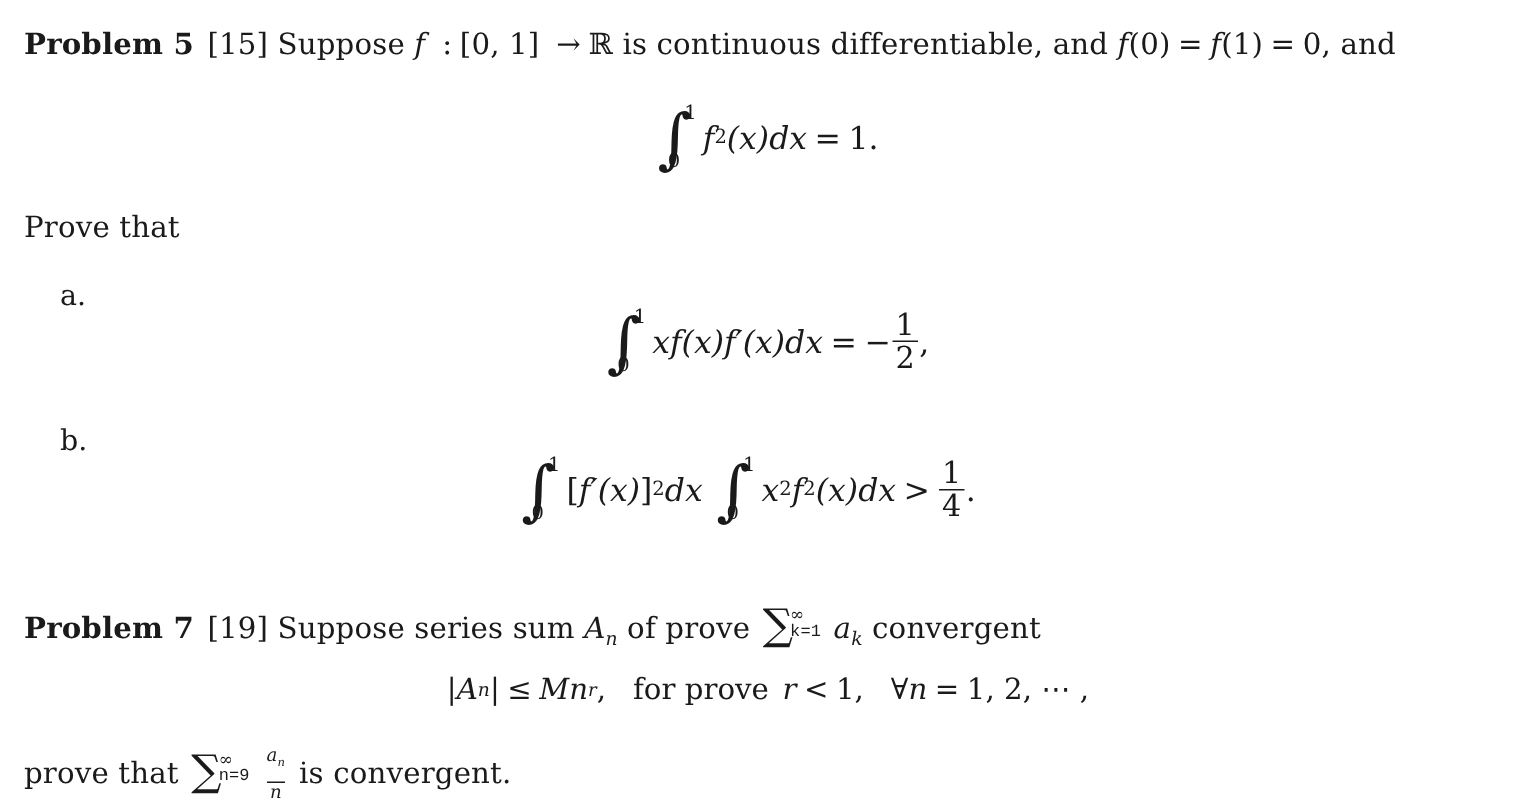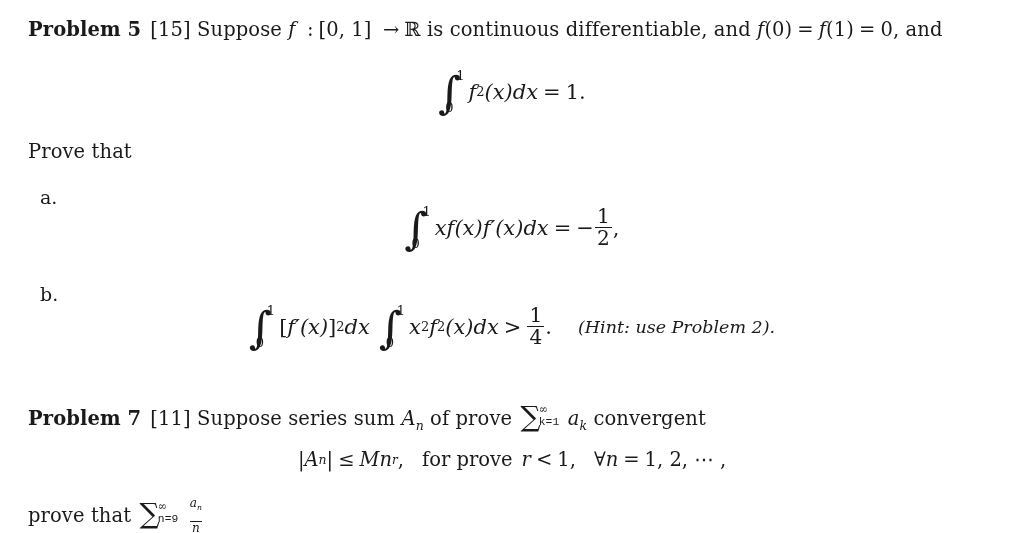--- a/index.html
+++ b/index.html
@@ -22,21 +22,20 @@
     box-sizing: border-box;
   }
 
   
   .textline {
     position: absolute;
     font-size: 19.5px;
     line-height: 1.15;
     white-space: nowrap;
     letter-spacing: 0.1px;
-    margin-left: 12px;
   }
   .bold { font-weight: bold; }
   .mi { font-style: italic; font-family: "DejaVu Serif", "Liberation Serif", serif; }
   .hint { font-style: italic; font-size: 17.5px; }
 
   
   .display {
     position: absolute;
     left: 0;
     width: 1024px;
@@ -229,26 +228,25 @@
         <sup class="exp">2</sup>
         <span class="mi">(x)</span>
         <span class="mi">dx</span>
       <span class="op">&gt;</span>
       <span class="frac">
         <span class="num">1</span>
         <span class="den">4</span>
       </span>
       <span>.</span>
       <span class="gap-lg"></span>
-      <span class="hint">(Hint: use Problem 2).</span>
     </span>
   </div>
 
   <div class="textline" style="left:16px; top:404px;">
-    <span class="bold">Problem 7</span><span class="gap-sm"></span><span>[11]</span>
+    <span class="bold">Problem 7</span><span class="gap-sm"></span><span>[19]</span>
     <span>Suppose series sum</span>
     <span class="mi">A</span><sub class="idx">n</sub>
     <span>of prove</span>
     <span class="sum">
       <span class="sumsym">∑</span>
       <span class="sumlims">
         <span class="up">∞</span>
         <span class="lo">k=1</span>
       </span>
     </span>
@@ -287,15 +285,16 @@
       <span class="sumsym">∑</span>
       <span class="sumlims">
         <span class="up">∞</span>
         <span class="lo">n=9</span>
       </span>
     </span>
     <span class="frac small">
       <span class="num"><span class="mi">a</span><sub class="idx">n</sub></span>
       <span class="den mi">n</span>
     </span>
+    <span>is convergent.</span>
   </div>
 
 </div>
 
 </body></html>

